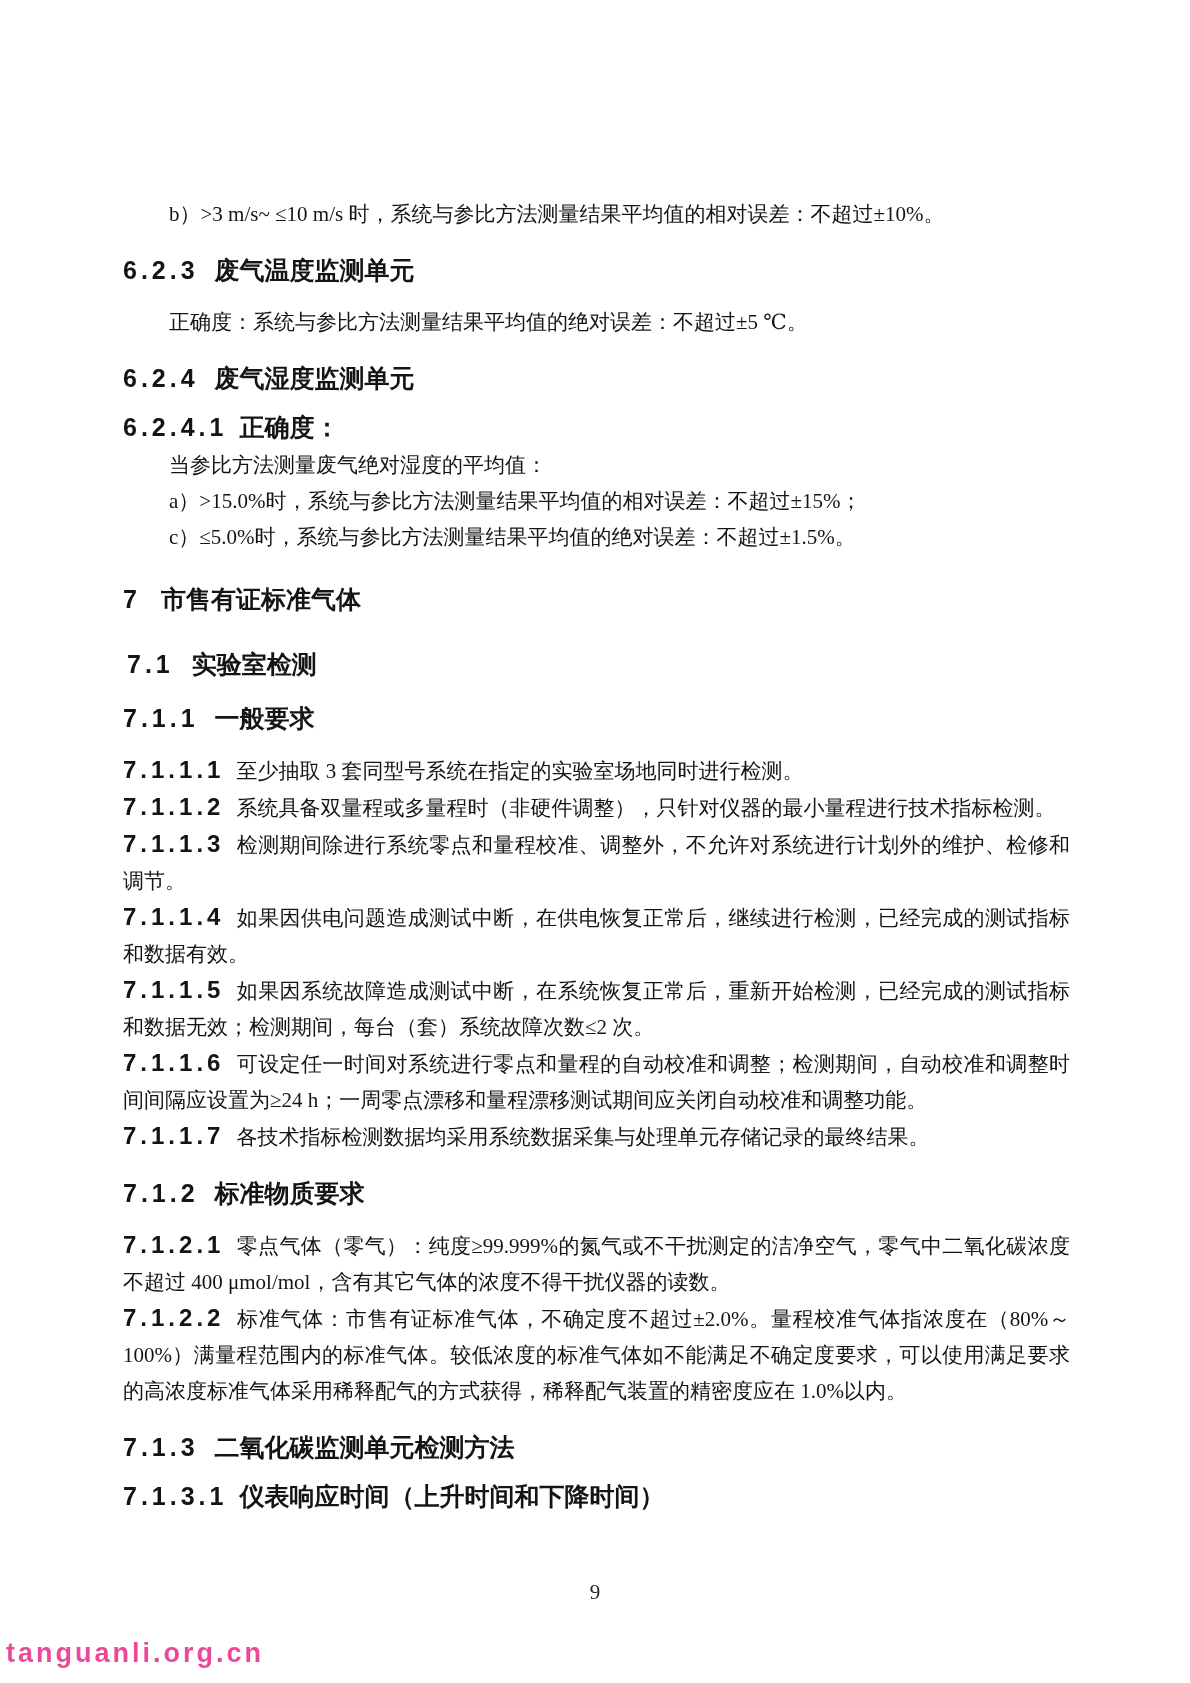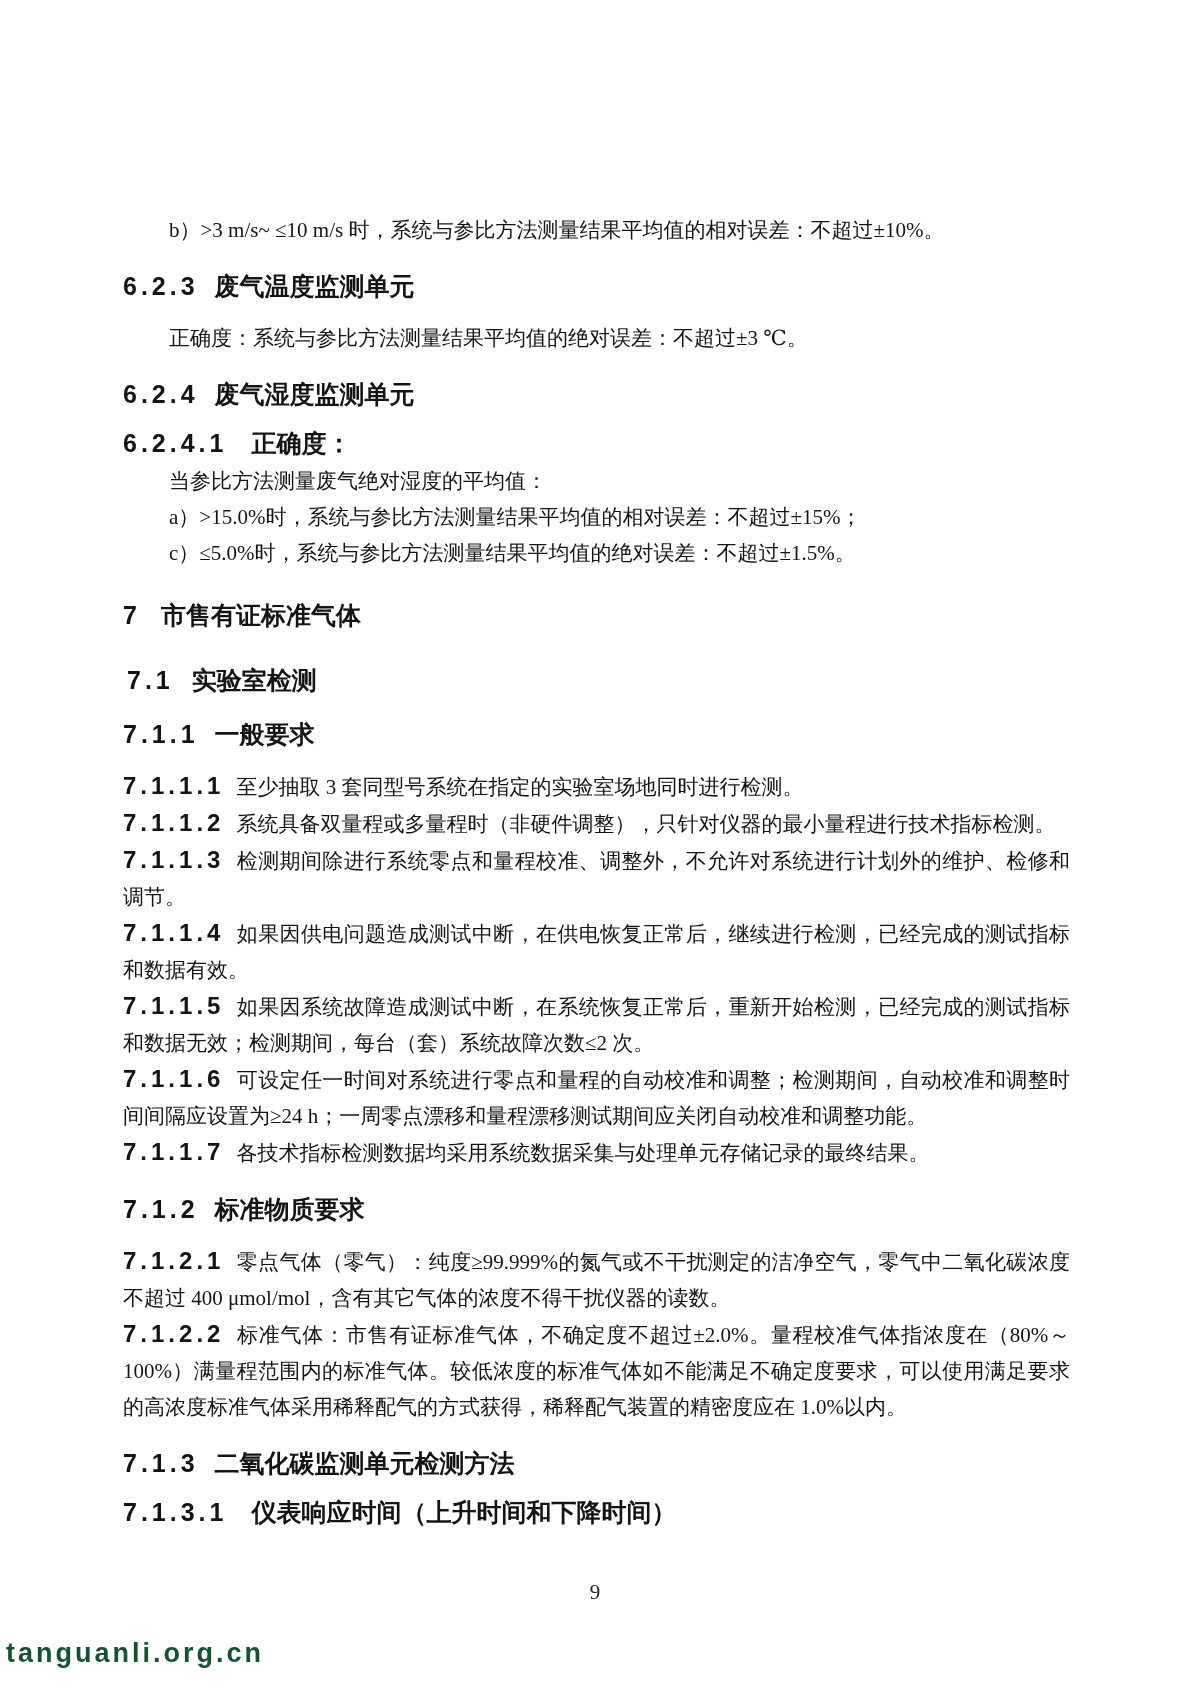--- a/index.html
+++ b/index.html
@@ -7,21 +7,21 @@
     width: 1190px;
     height: 1683px;
     background: #ffffff;
     position: relative;
     overflow: hidden;
     font-family: "Liberation Serif", "DejaVu Serif", serif;
     color: #141414;
   }
   .page-content {
     position: absolute;
-    top: 16px;
+    top: 0;
     left: 123px;
     width: 947px;
     padding-top: 196px;
   }
   p {
     margin: 0;
     font-size: 21px;
     line-height: 36px;
     text-align: justify;
   }
@@ -36,21 +36,21 @@
     line-height: 30px;
   }
   .sec-num { letter-spacing: 4px; }
   .h1 { margin: 28px 0 33px; line-height: 32px; }
   .h1 .sec-num { margin-right: 20px; }
   .h2 { margin: 0 4px 18px; line-height: 32px; }
   .h2 .sec-num { margin-right: 18px; }
   .h3 { margin: 23px 0 19px; }
   .h3 .sec-num { margin-right: 16px; }
   .h4 { margin: 18px 0 5px; }
-  .h4 .sec-num { margin-right: 24px; }
+  .h4 .sec-num { margin-right: 12px; }
   .clause-num {
     font-family: "Liberation Sans", "DejaVu Sans", sans-serif;
     font-weight: 700;
     font-size: 24px;
     letter-spacing: 4px;
     margin-right: 12px;
     white-space: nowrap;
   }
   .page-number {
     position: absolute;
@@ -62,30 +62,30 @@
     color: #222;
   }
   .watermark {
     position: absolute;
     left: 6px;
     top: 1638px;
     font-family: "Liberation Sans", "DejaVu Sans", sans-serif;
     font-weight: 700;
     font-size: 27px;
     letter-spacing: 3px;
-    color: #14532d;
+    color: #ec4899;
   }
 </style>
 </head>
 <body>
 
 <div class="page-content">
     <p class="clause"><span>b）&gt;3 m/s~ ≤10 m/s 时，系统与参比方法测量结果平均值的相对误差：不超过±10%。</span></p>
     <div class="heading h3"><span class="sec-num">6.2.3</span><span class="sec-title">废气温度监测单元</span></div>
-    <p class="indent-para"><span>正确度：系统与参比方法测量结果平均值的绝对误差：不超过±3 ℃。</span></p>
+    <p class="indent-para"><span>正确度：系统与参比方法测量结果平均值的绝对误差：不超过±5 ℃。</span></p>
     <div class="heading h3"><span class="sec-num">6.2.4</span><span class="sec-title">废气湿度监测单元</span></div>
     <div class="heading h4"><span class="sec-num">6.2.4.1</span><span class="sec-title">正确度：</span></div>
     <p class="indent-para"><span>当参比方法测量废气绝对湿度的平均值：</span></p>
     <p class="clause"><span>a）&gt;15.0%时，系统与参比方法测量结果平均值的相对误差：不超过±15%；</span></p>
     <p class="clause"><span>c）≤5.0%时，系统与参比方法测量结果平均值的绝对误差：不超过±1.5%。</span></p>
     <div class="heading h1"><span class="sec-num">7</span><span class="sec-title">市售有证标准气体</span></div>
     <div class="heading h2"><span class="sec-num">7.1</span><span class="sec-title">实验室检测</span></div>
     <div class="heading h3"><span class="sec-num">7.1.1</span><span class="sec-title">一般要求</span></div>
     <p class="numpara"><span class="clause-num">7.1.1.1</span><span>至少抽取 3 套同型号系统在指定的实验室场地同时进行检测。</span></p>
     <p class="numpara"><span class="clause-num">7.1.1.2</span><span>系统具备双量程或多量程时（非硬件调整），只针对仪器的最小量程进行技术指标检测。</span></p>

